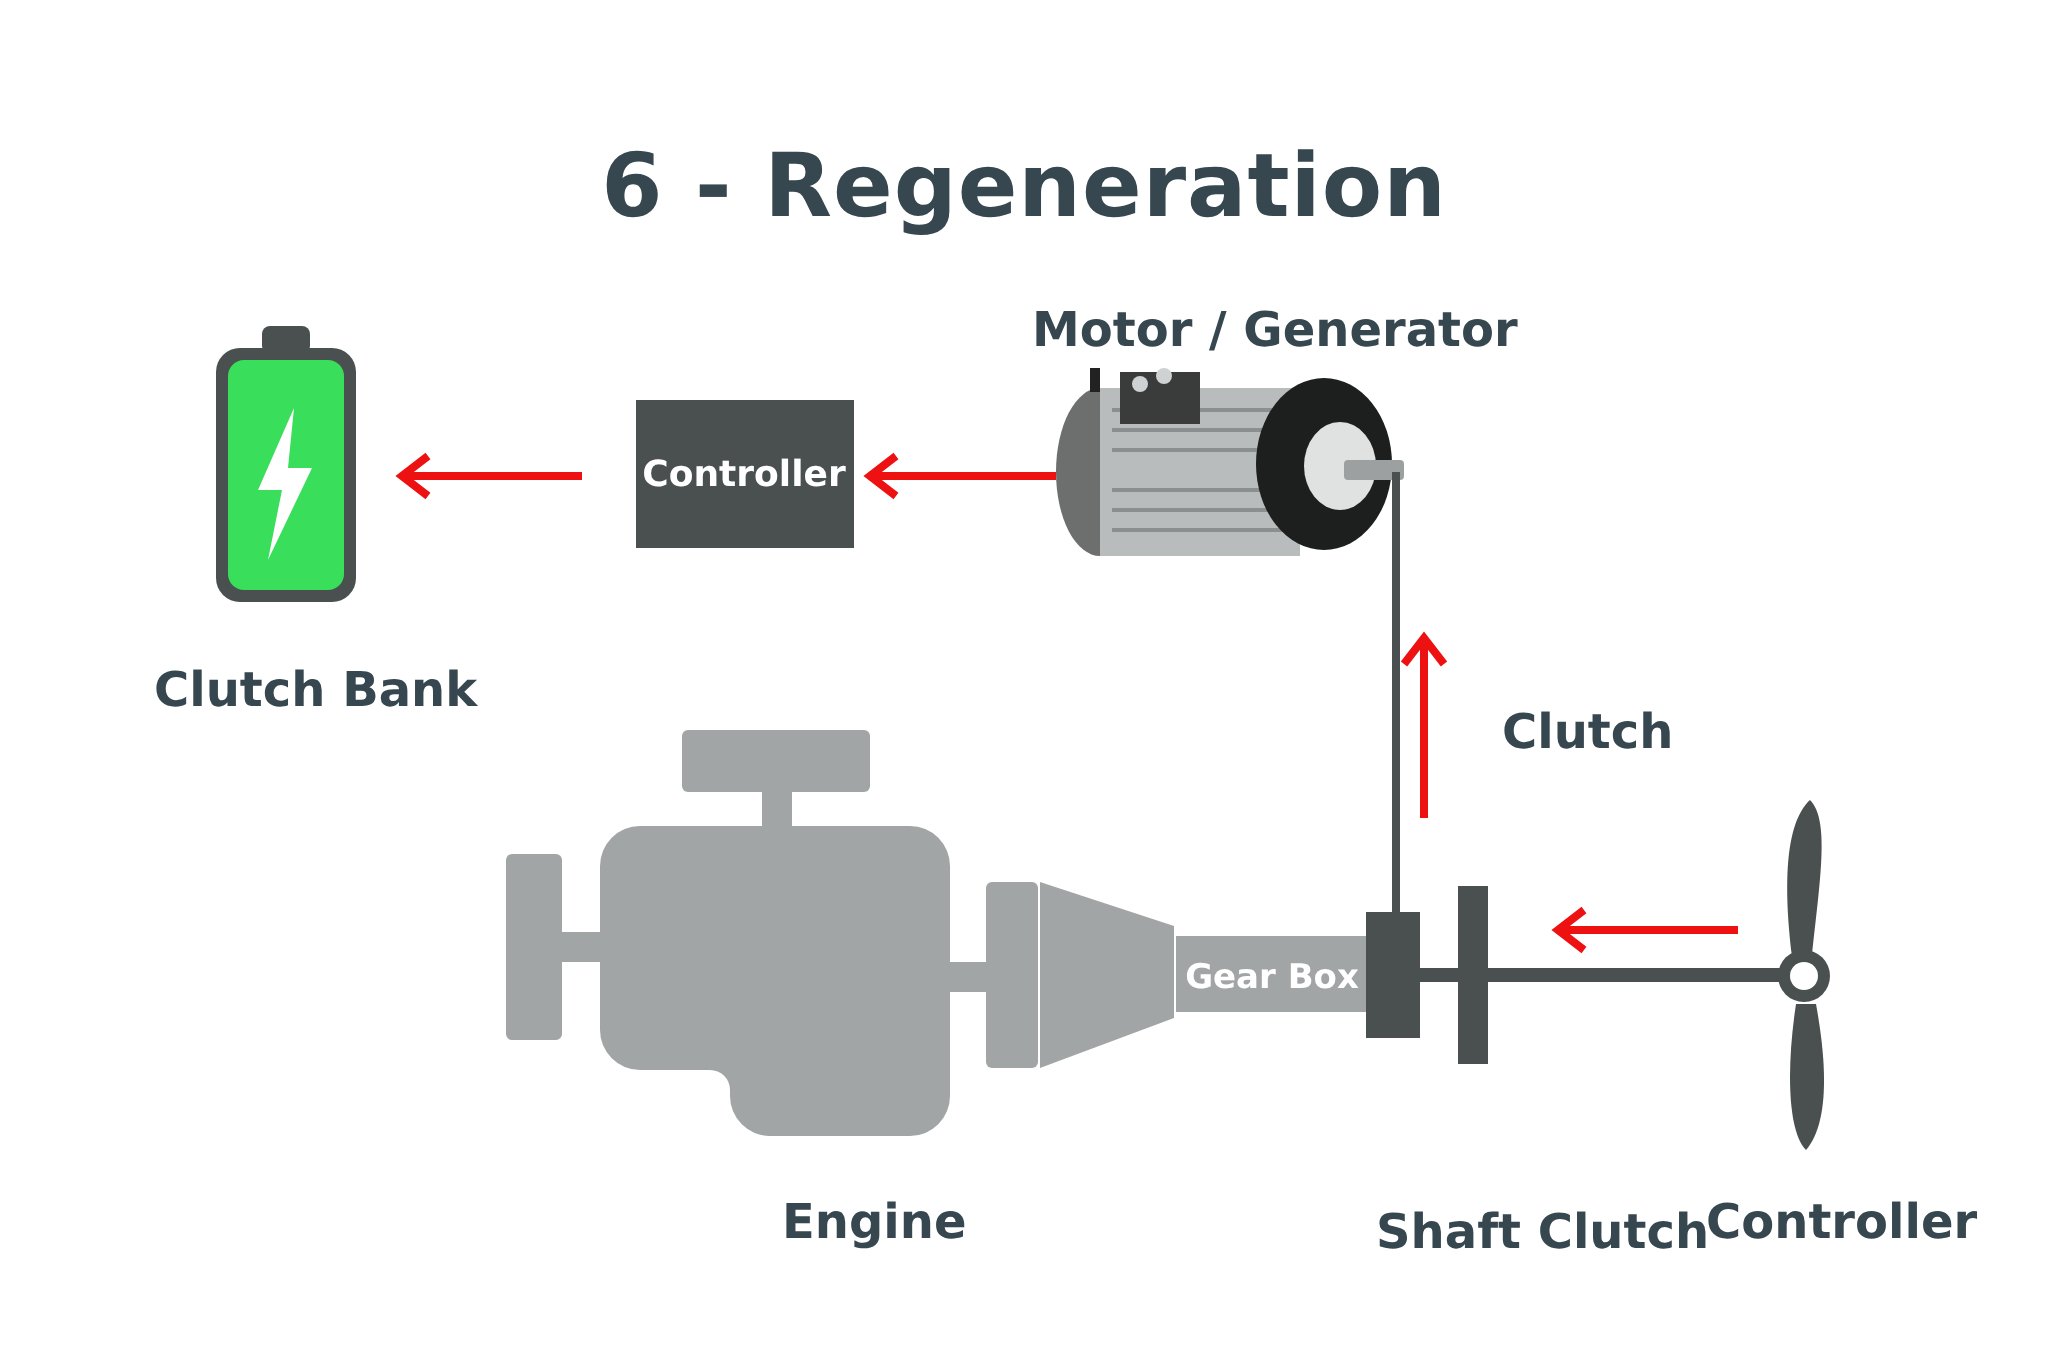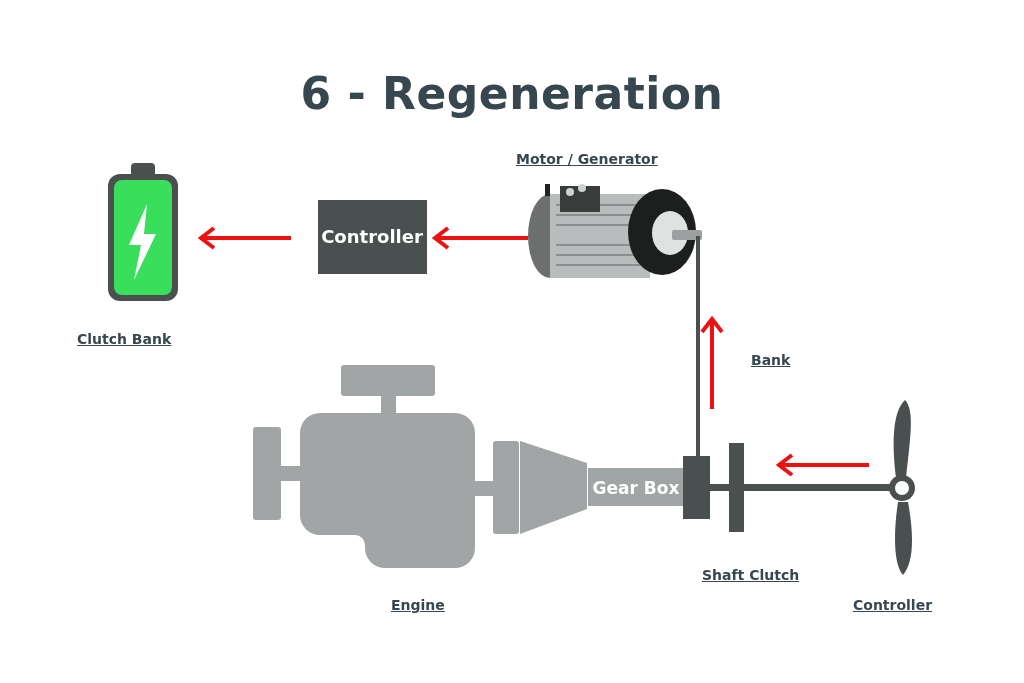--- a/index.html
+++ b/index.html
@@ -1,18 +1,18 @@
 <!DOCTYPE html>
 <html><head>
 <meta charset="utf-8">
 <style>
   html,body{margin:0;padding:0;background:#fff;}
   body{width:1024px;height:683px;position:relative;overflow:hidden;font-family:"DejaVu Sans",sans-serif;}
   .title{position:absolute;left:0;width:1024px;top:68px;text-align:center;font-size:44px;font-weight:bold;color:#37474f;letter-spacing:0.5px;}
-  .label{position:absolute;font-size:14px;font-weight:bold;color:#37474f;white-space:nowrap;text-decoration:underline;}
+  .label{position:absolute;font-size:24px;font-weight:bold;color:#37474f;white-space:nowrap;}
   svg{position:absolute;left:0;top:0;}
   .ctrl-text{font-family:"DejaVu Sans",sans-serif;font-weight:bold;font-size:18px;fill:#ffffff;}
   .gear-text{font-family:"DejaVu Sans",sans-serif;font-weight:bold;font-size:17px;fill:#ffffff;}
 </style>
 </head>
 <body>
 
 <div class="title">6 - Regeneration</div>
 
 <svg width="1024" height="683" viewBox="0 0 1024 683">
@@ -96,16 +96,16 @@
   <g>
     <path d="M905,400 C915,410 910,440 906,478 L896,478 C892,445 892,412 905,400 Z" fill="#4a5050"></path>
     <path d="M898,502 L908,502 C914,535 914,562 903,575 C894,566 893,535 898,502 Z" fill="#4a5050"></path>
     <circle cx="902" cy="488" r="13" fill="#4a5050"></circle>
     <circle cx="902" cy="488" r="7" fill="#ffffff"></circle>
   </g>
 </svg>
 
 <div class="label" style="left:77px;top:331px;">Clutch Bank</div>
 <div class="label" style="left:516px;top:151px;">Motor / Generator</div>
-<div class="label" style="left:751px;top:352px;">Bank</div>
+<div class="label" style="left:751px;top:352px;">Clutch</div>
 <div class="label" style="left:391px;top:597px;">Engine</div>
-<div class="label" style="left:688px;top:567px;margin-left:14px;">Shaft Clutch</div>
+<div class="label" style="left:688px;top:602px;">Shaft Clutch</div>
 <div class="label" style="left:853px;top:597px;">Controller</div>
 
 </body></html>

